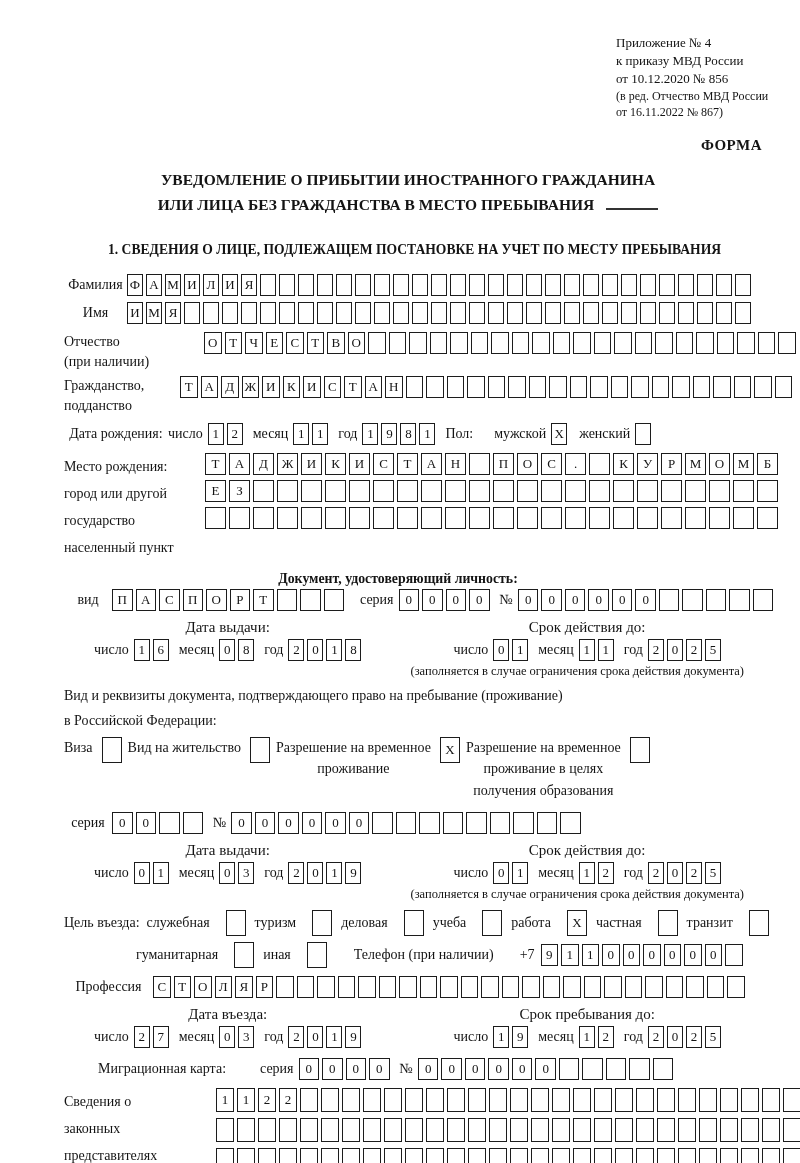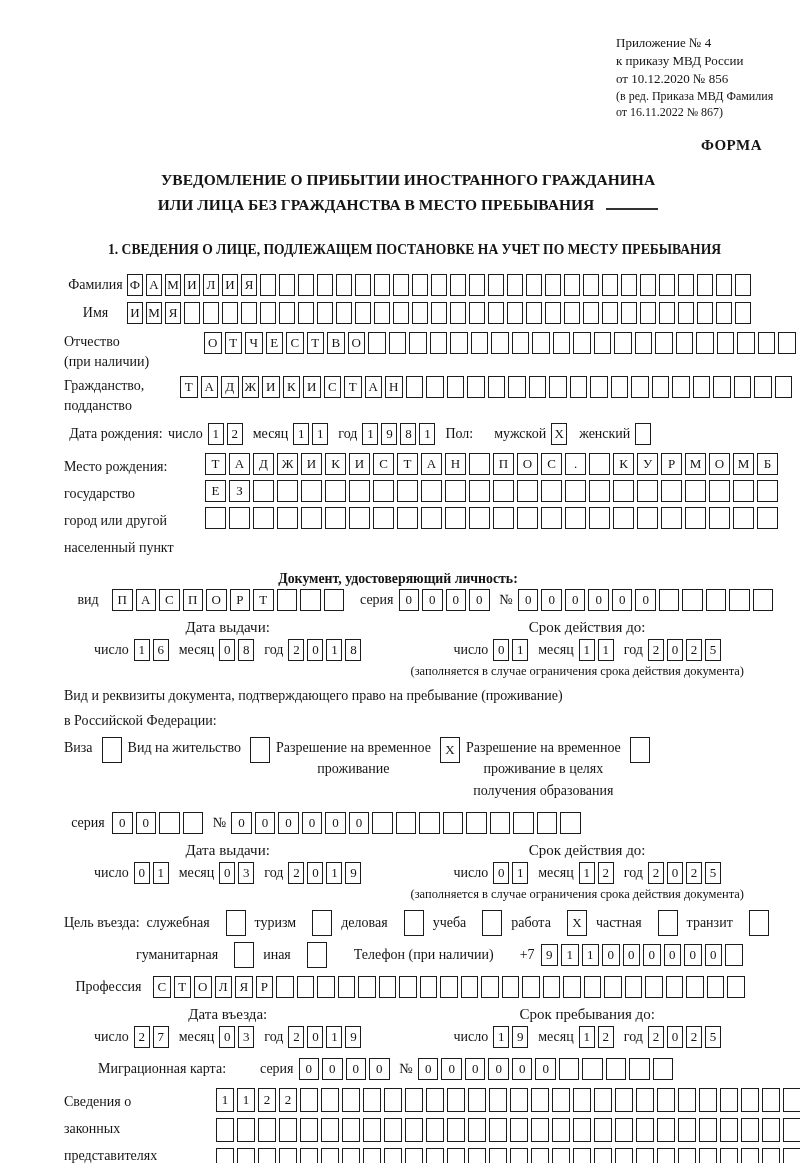--- a/index.html
+++ b/index.html
@@ -51,21 +51,21 @@
 </style>
 </head>
 <body>
 
 <div class="page">
 
   <div class="annex">
     <div>Приложение № 4</div>
     <div>к приказу МВД России</div>
     <div>от 10.12.2020 № 856</div>
-    <div class="small">(в ред. Приказа МВД Фамилия</div>
+    <div class="small">(в ред. Отчество МВД России</div>
     <div class="small">от 16.11.2022 № 867)</div>
   </div>
 
   <div class="forma">ФОРМА</div>
 
   <div class="title">
     <span>УВЕДОМЛЕНИЕ О ПРИБЫТИИ ИНОСТРАННОГО ГРАЖДАНИНА</span><br>
     <span>ИЛИ ЛИЦА БЕЗ ГРАЖДАНСТВА В МЕСТО ПРЕБЫВАНИЯ</span><span class="t-underline"></span>
   </div>
 
@@ -252,22 +252,22 @@
       </div>
     <span class="dlbl" style="margin-left:12px;">женский</span>
     <div class="cells">
         <div class="cell"></div>
       </div>
   </div>
 
   <div class="frow" style="margin-top:8px;">
     <div class="lblcol" style="width:141px;">
       <div>Место рождения:</div>
+      <div>город или другой</div>
       <div>государство</div>
-      <div>город или другой</div>
       <div>населенный пункт</div>
     </div>
     <div class="colstack">
       <div class="cells wide">
           <div class="cell">Т</div>
           <div class="cell">А</div>
           <div class="cell">Д</div>
           <div class="cell">Ж</div>
           <div class="cell">И</div>
           <div class="cell">К</div>

